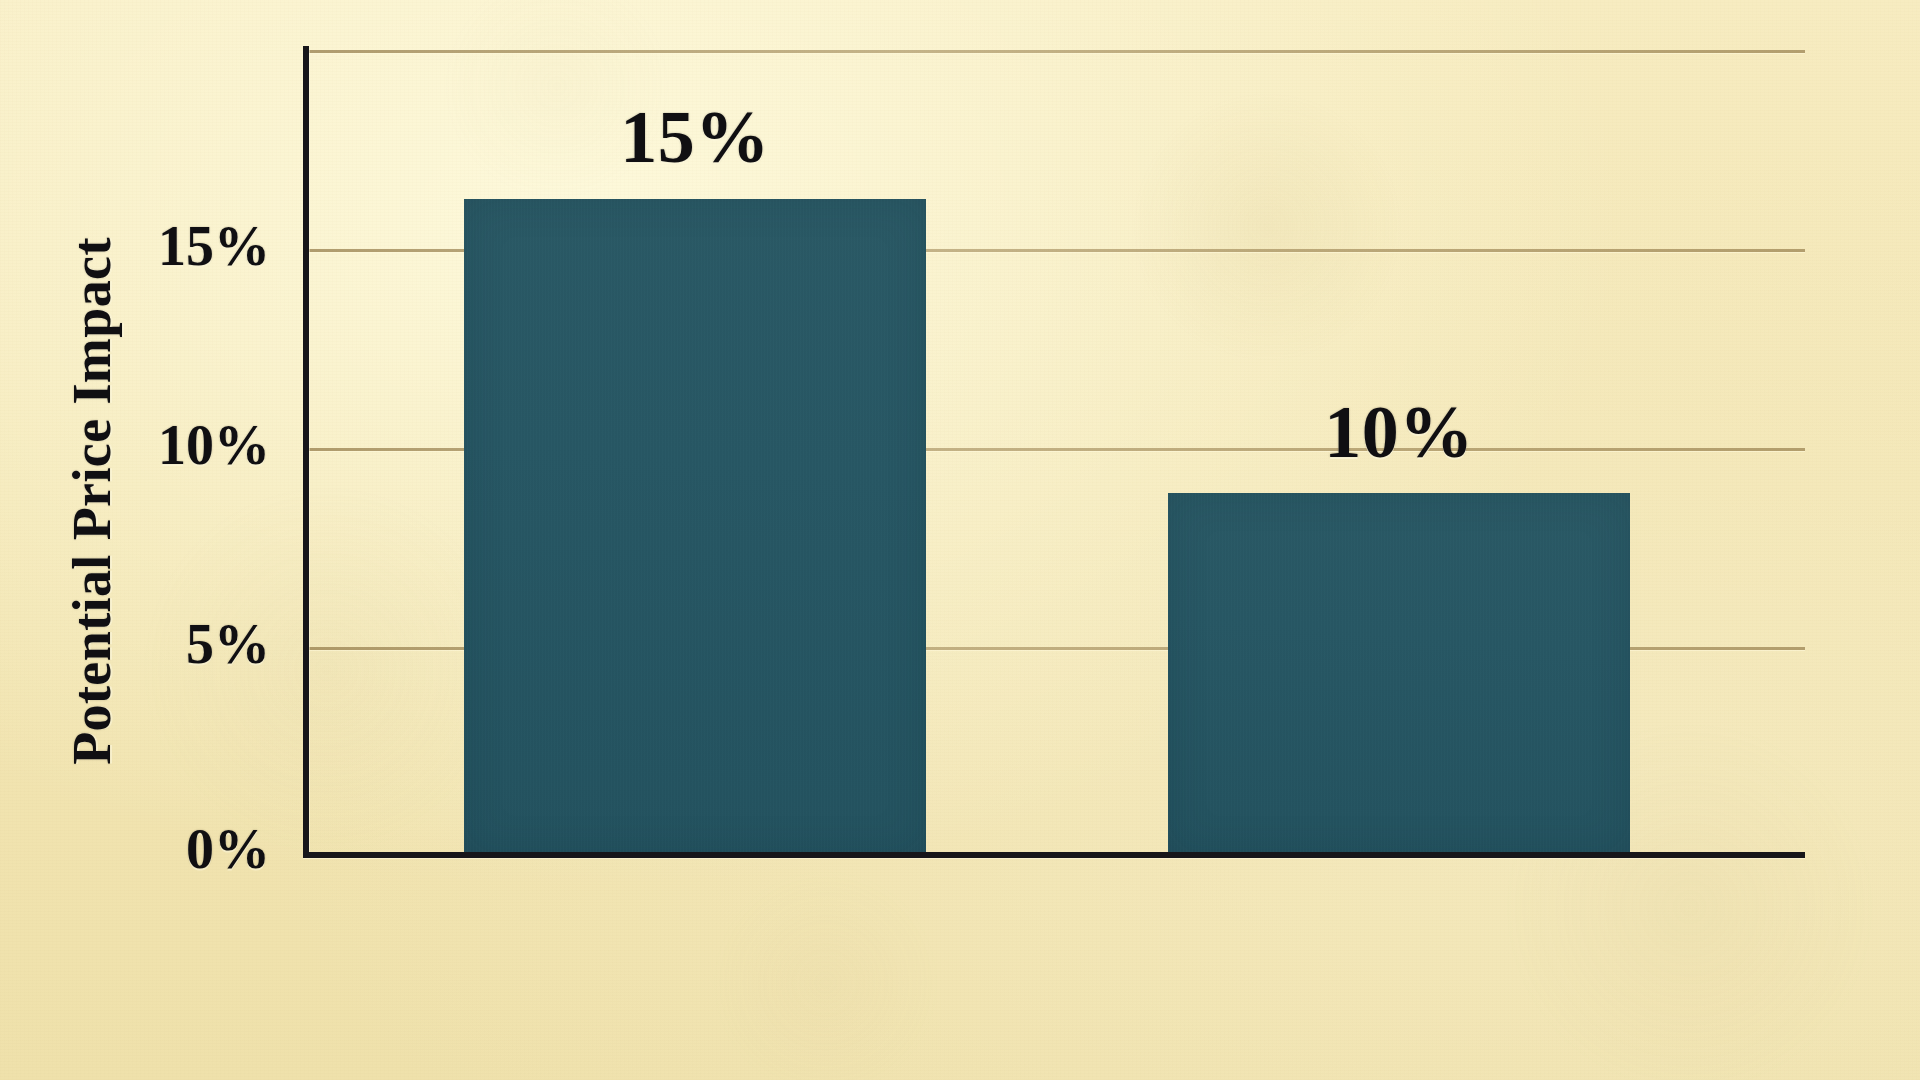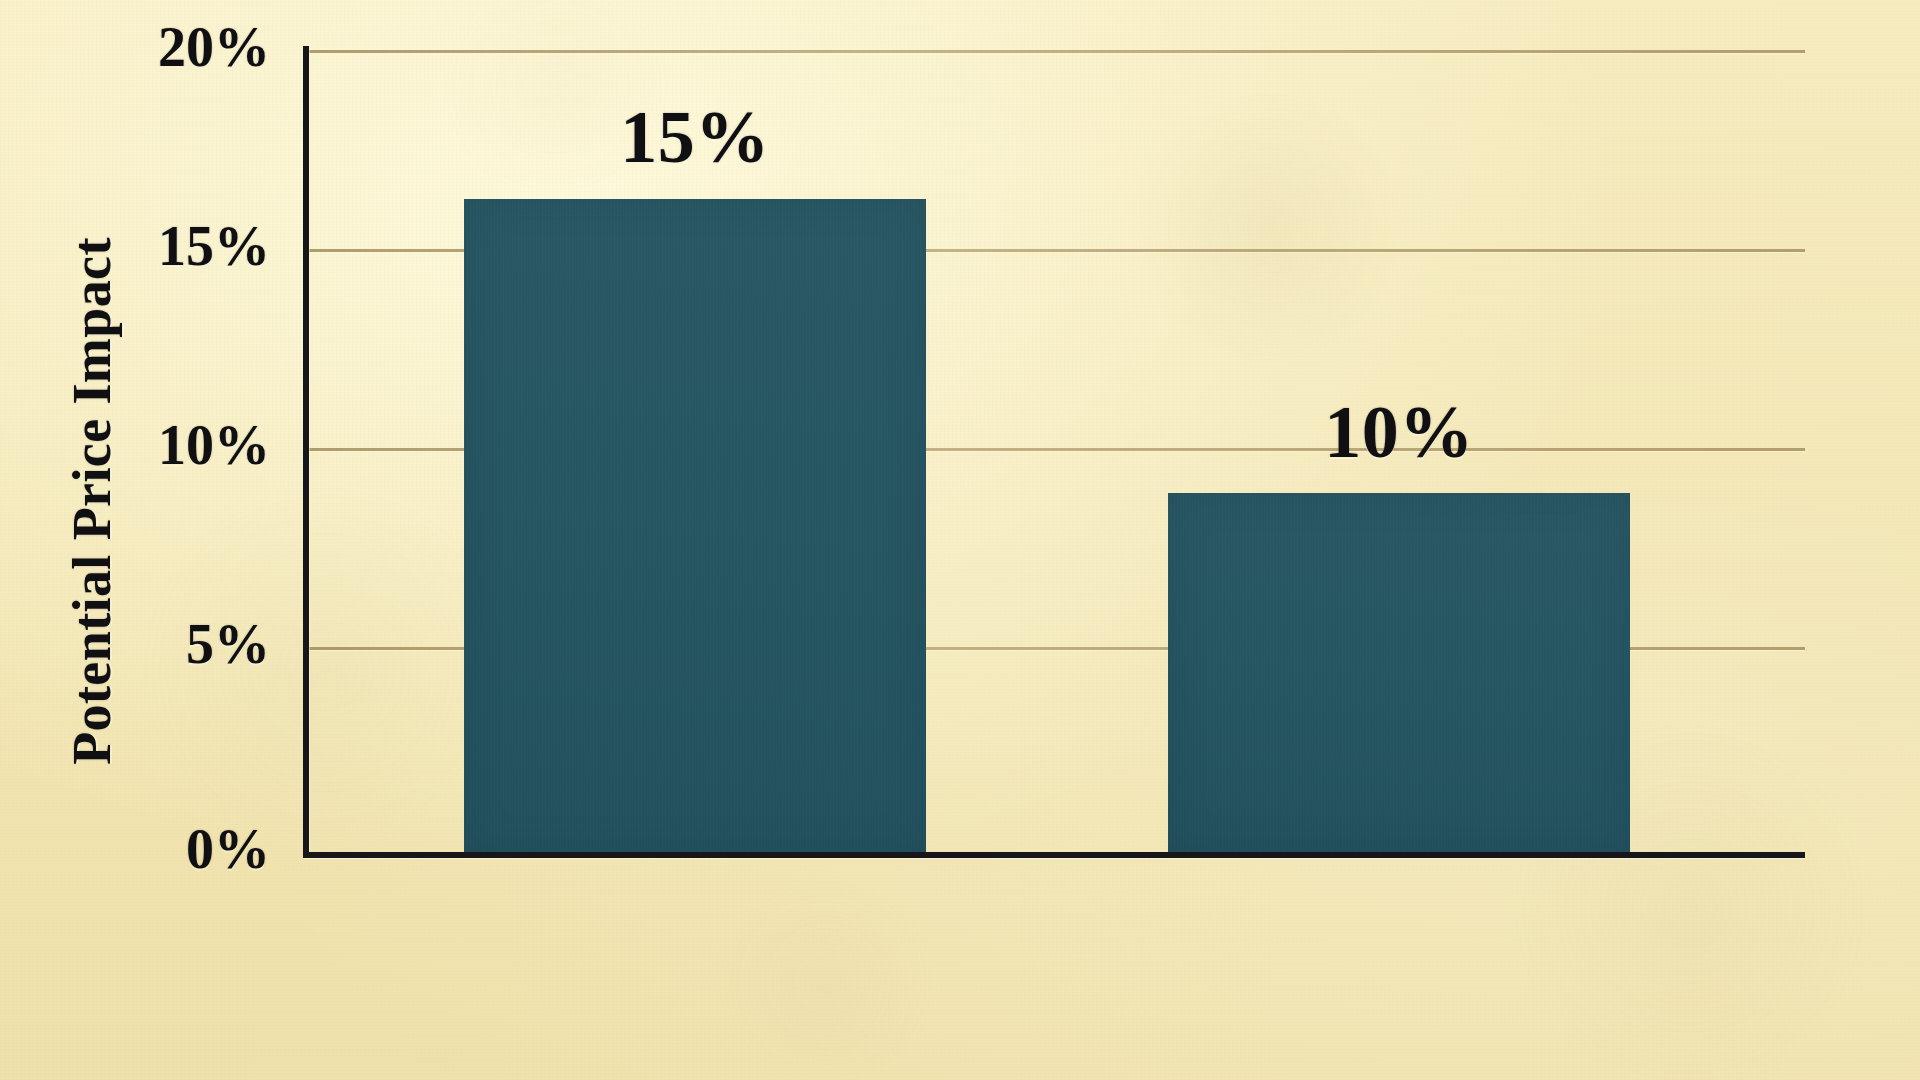--- a/index.html
+++ b/index.html
@@ -149,21 +149,20 @@
 
     <div class="bar" style="left:464px; top:199px; width:462px; height:655px;"></div>
     <div class="bar" style="left:1168px; top:493px; width:462px; height:361px;"></div>
 
     <div id="y-axis-line" style="left:303px; top:46px; height:812px;"></div>
     <div id="x-axis-line" style="left:303px; top:852px; width:1502px;"></div>
 
     <div class="bar-value-label" style="left:464px; top:95px; width:462px;">15%</div>
     <div class="bar-value-label" style="left:1168px; top:390px; width:462px;">10%</div>
 
-    <div class="y-tick-label" style="left:0px; top:15px; width:270px;">20%</div>
     <div class="y-tick-label" style="left:0px; top:214px; width:270px;">15%</div>
     <div class="y-tick-label" style="left:0px; top:413px; width:270px;">10%</div>
     <div class="y-tick-label" style="left:0px; top:612px; width:270px;">5%</div>
     <div class="y-tick-label" style="left:0px; top:817px; width:270px;">0%</div>
 
     <div id="y-axis-title">Potential Price Impact</div>
 
   </div>
 </div>
 

